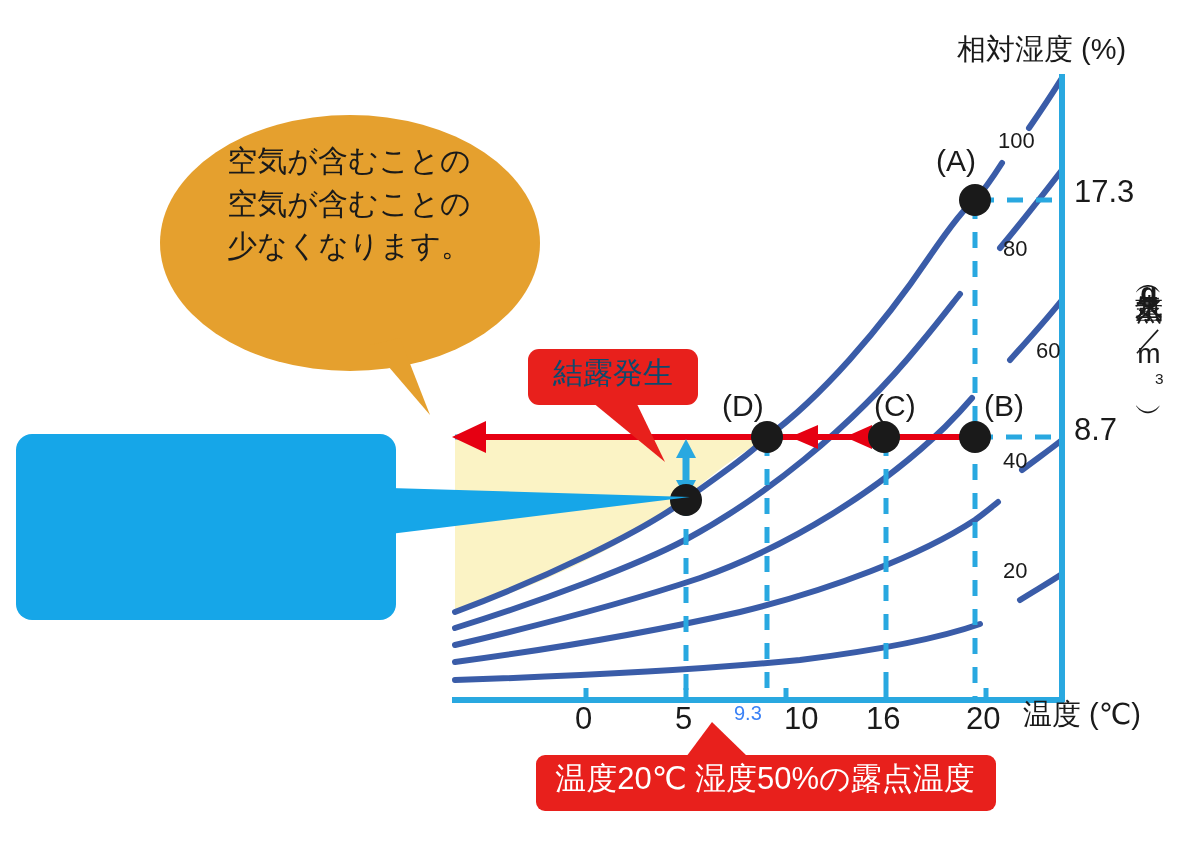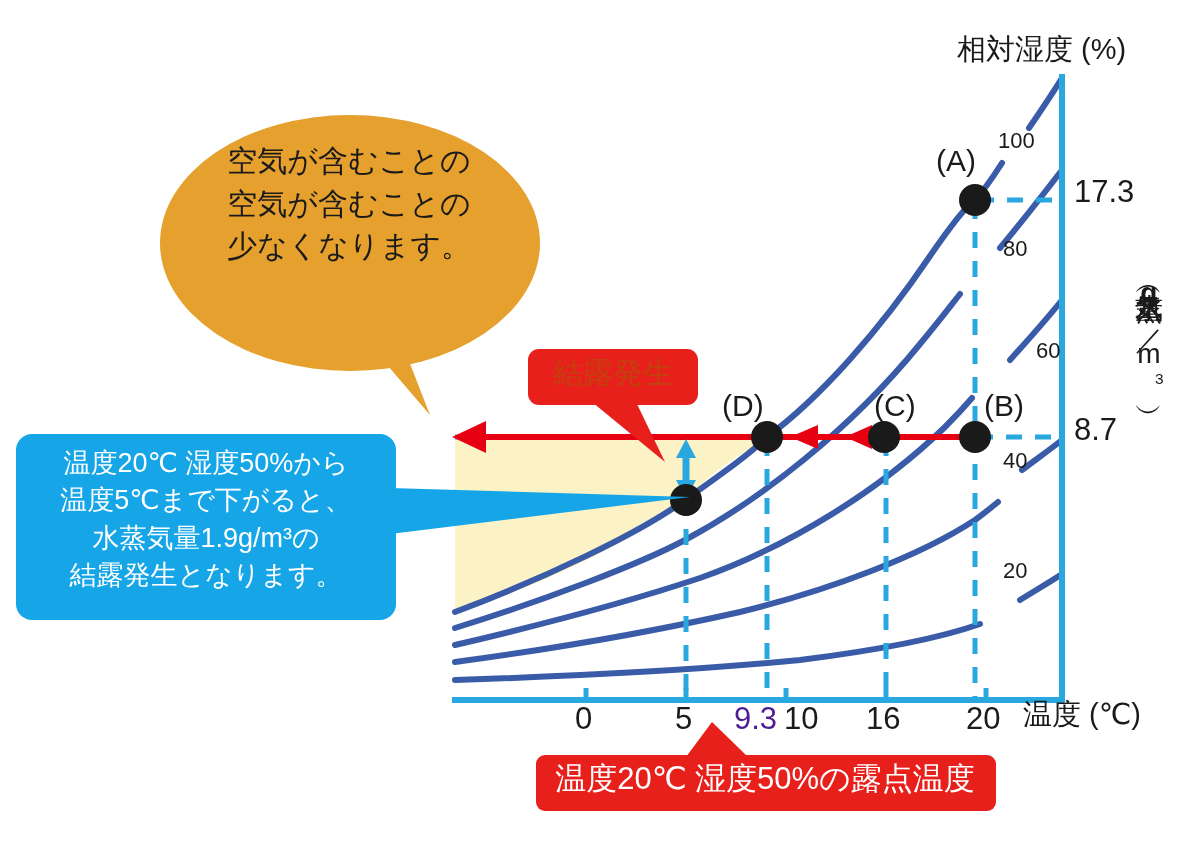--- a/index.html
+++ b/index.html
@@ -33,22 +33,22 @@
     position: absolute;
     color: #1a1a1a;
     white-space: nowrap;
     line-height: 1.0;
   }
   .axis-num {
     font-size: 31px;
     color: #1a1a1a;
   }
   .axis-num-red {
-    font-size: 31px;
-    color: #4c1d95;
+    font-size: 20px;
+    color: #3b82f6;
   }
   .curve-lbl {
     font-size: 22px;
     color: #1a1a1a;
   }
   .pt-lbl {
     font-size: 30px;
     color: #1a1a1a;
   }
   .val-lbl {
@@ -96,21 +96,21 @@
   }
 
   
   #red-badge-text {
     position: absolute;
     left: 533px;
     top: 358px;
     width: 160px;
     text-align: center;
     font-size: 30px;
-    color: #c2410c;
+    color: #0c4a6e;
     line-height: 1.0;
   }
 
   
   #red-caption-text {
     position: absolute;
     left: 543px;
     top: 763px;
     width: 444px;
     text-align: center;
@@ -266,24 +266,18 @@
   <div class="txt axis-num" style="left:784px; top:703px;">10</div>
   <div class="txt axis-num" style="left:866px; top:703px;">16</div>
   <div class="txt axis-num" style="left:966px; top:703px;">20</div>
 
   <div id="orange-bubble-text">
     <div>空気が含むことの</div>
     <div>空気が含むことの</div>
     <div>少なくなります。</div>
   </div>
 
-  <div id="blue-box-text">
-    <div>温度20℃ 湿度50%から</div>
-    <div>温度5℃まで下がると、</div>
-    <div>水蒸気量1.9g/m³の</div>
-    <div>結露発生となります。</div>
-  </div>
 
   <div id="red-badge-text">結露発生</div>
 
   <div id="red-caption-text">温度20℃ 湿度50%の露点温度</div>
 
 </div>
 
 </body></html>

